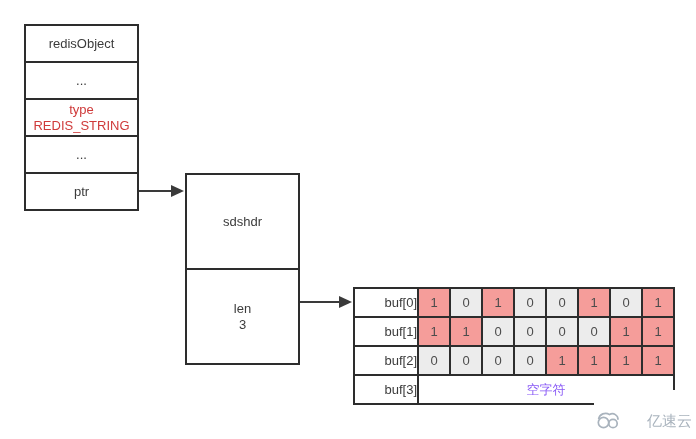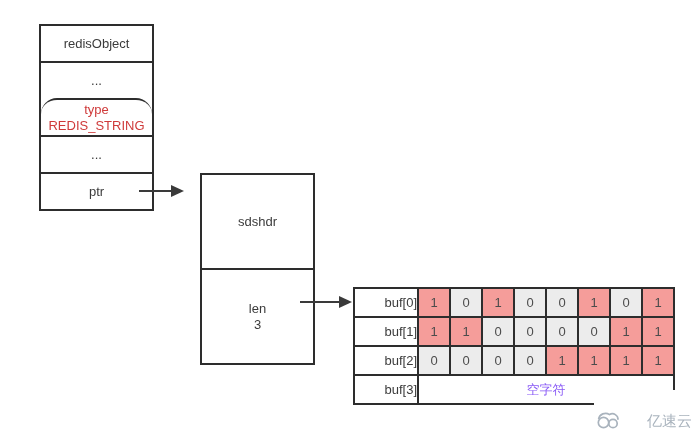--- a/index.html
+++ b/index.html
@@ -10,29 +10,29 @@
     --watermark:#a9b3bd;
     --arrow:#3a3a3a;
   }
   html,body{margin:0;padding:0;background:#fff;}
   .canvas{
     position:relative;width:696px;height:439px;background:#ffffff;
     font-family:"Liberation Sans",sans-serif;color:#3b3b3b;overflow:hidden;
   }
   .struct-box{
     position:absolute;display:flex;flex-direction:column;
-    border:2px solid var(--border);background:#fff;box-sizing:border-box;margin-left:15px;
+    border:2px solid var(--border);background:#fff;box-sizing:border-box;
   }
   .struct-row{
     flex:1;display:flex;flex-direction:column;align-items:center;justify-content:center;
     border-top:2px solid var(--border);font-size:13px;line-height:16px;
   }
   .struct-row:first-child{border-top:none;}
   .struct-row span:empty{display:none;}
-  .highlight-row{color:var(--highlight);border-radius:16px;}
+  .highlight-row{color:var(--highlight);}
   .arrow-line{position:absolute;height:2px;background:var(--arrow);}
   .arrow-head{
     position:absolute;width:0;height:0;
     border-top:6px solid transparent;border-bottom:6px solid transparent;
     border-left:13px solid var(--arrow);
   }
   .buf-table{
     position:absolute;left:353px;top:287px;border-collapse:collapse;background:#fff;
   }
   .buf-table td{

